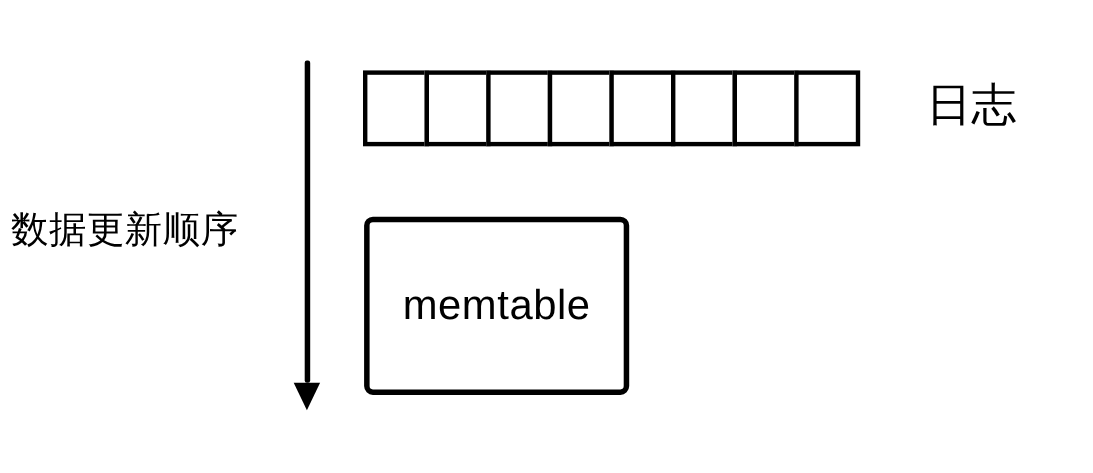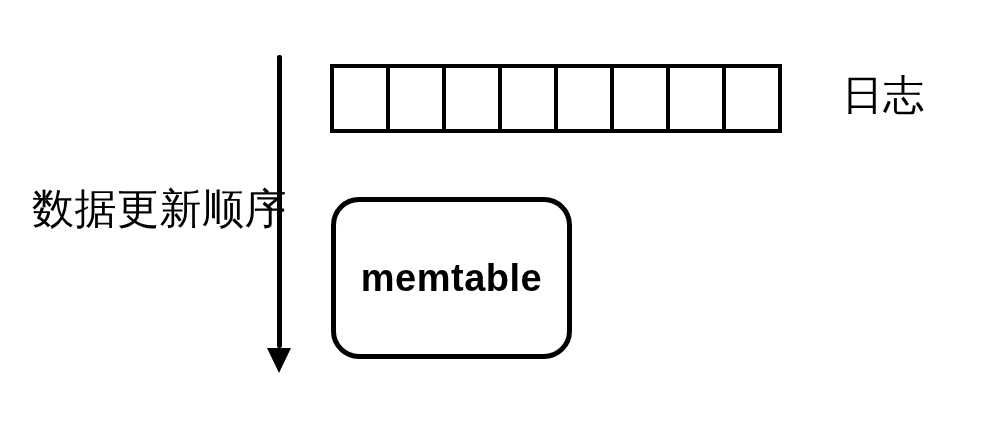--- a/index.html
+++ b/index.html
@@ -37,23 +37,23 @@
     width: 0;
     height: 0;
     border-left: 12px solid transparent;
     border-right: 12px solid transparent;
     border-top: 25px solid var(--stroke);
   }
 
   
   .order-label {
     position: absolute;
-    left: 32px;
+    left: 10px;
     top: 188px;
-    font-size: 42px;
+    font-size: 34px;
     line-height: 42px;
     color: var(--stroke);
     letter-spacing: 0.5px;
     white-space: nowrap;
   }
 
   
   .log-row {
     position: absolute;
     left: 330px;
@@ -79,26 +79,25 @@
   }
 
   
   .memtable-box {
     position: absolute;
     left: 331px;
     top: 197px;
     width: 241px;
     height: 162px;
     border: 5px solid var(--stroke);
-    border-radius: 28px;
+    border-radius: 8px;
     background: var(--bg);
     display: flex;
     align-items: center;
     justify-content: center;
-    font-weight: bold;
   }
   .memtable-label {
     font-size: 38px;
     color: var(--stroke);
     letter-spacing: 0.5px;
     white-space: nowrap;
   }
 </style>
 </head>
 <body>

